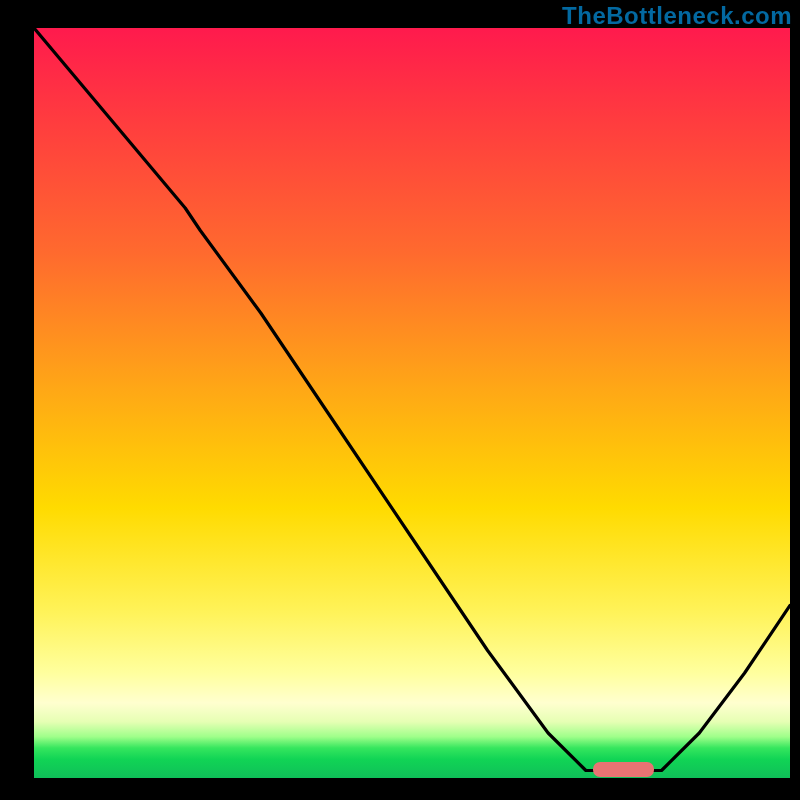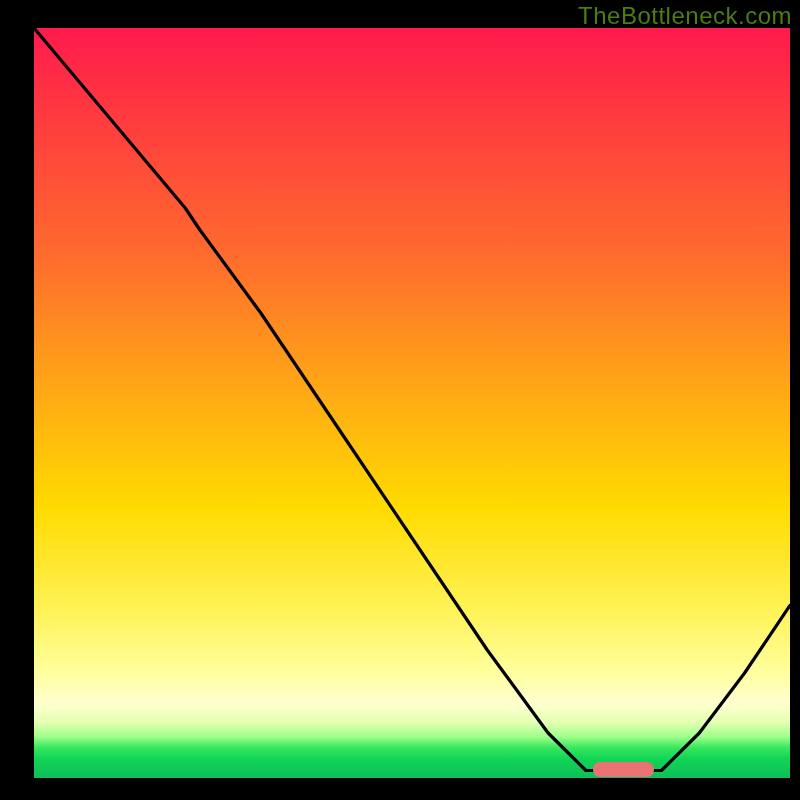--- a/index.html
+++ b/index.html
@@ -14,23 +14,23 @@
   .frame {
     position: relative;
     width: 800px;
     height: 800px;
     background: #000;
   }
   .watermark {
     position: absolute;
     top: 2px;
     right: 8px;
-    color: #4d7c0f;
+    color: #0369a1;
     font-size: 24px;
-    font-weight: 400;
+    font-weight: 700;
     letter-spacing: 0.5px;
     user-select: none;
   }
   
   .plot {
     position: absolute;
     left: 34px;
     top: 28px;
     width: 756px;   
     height: 750px;  

